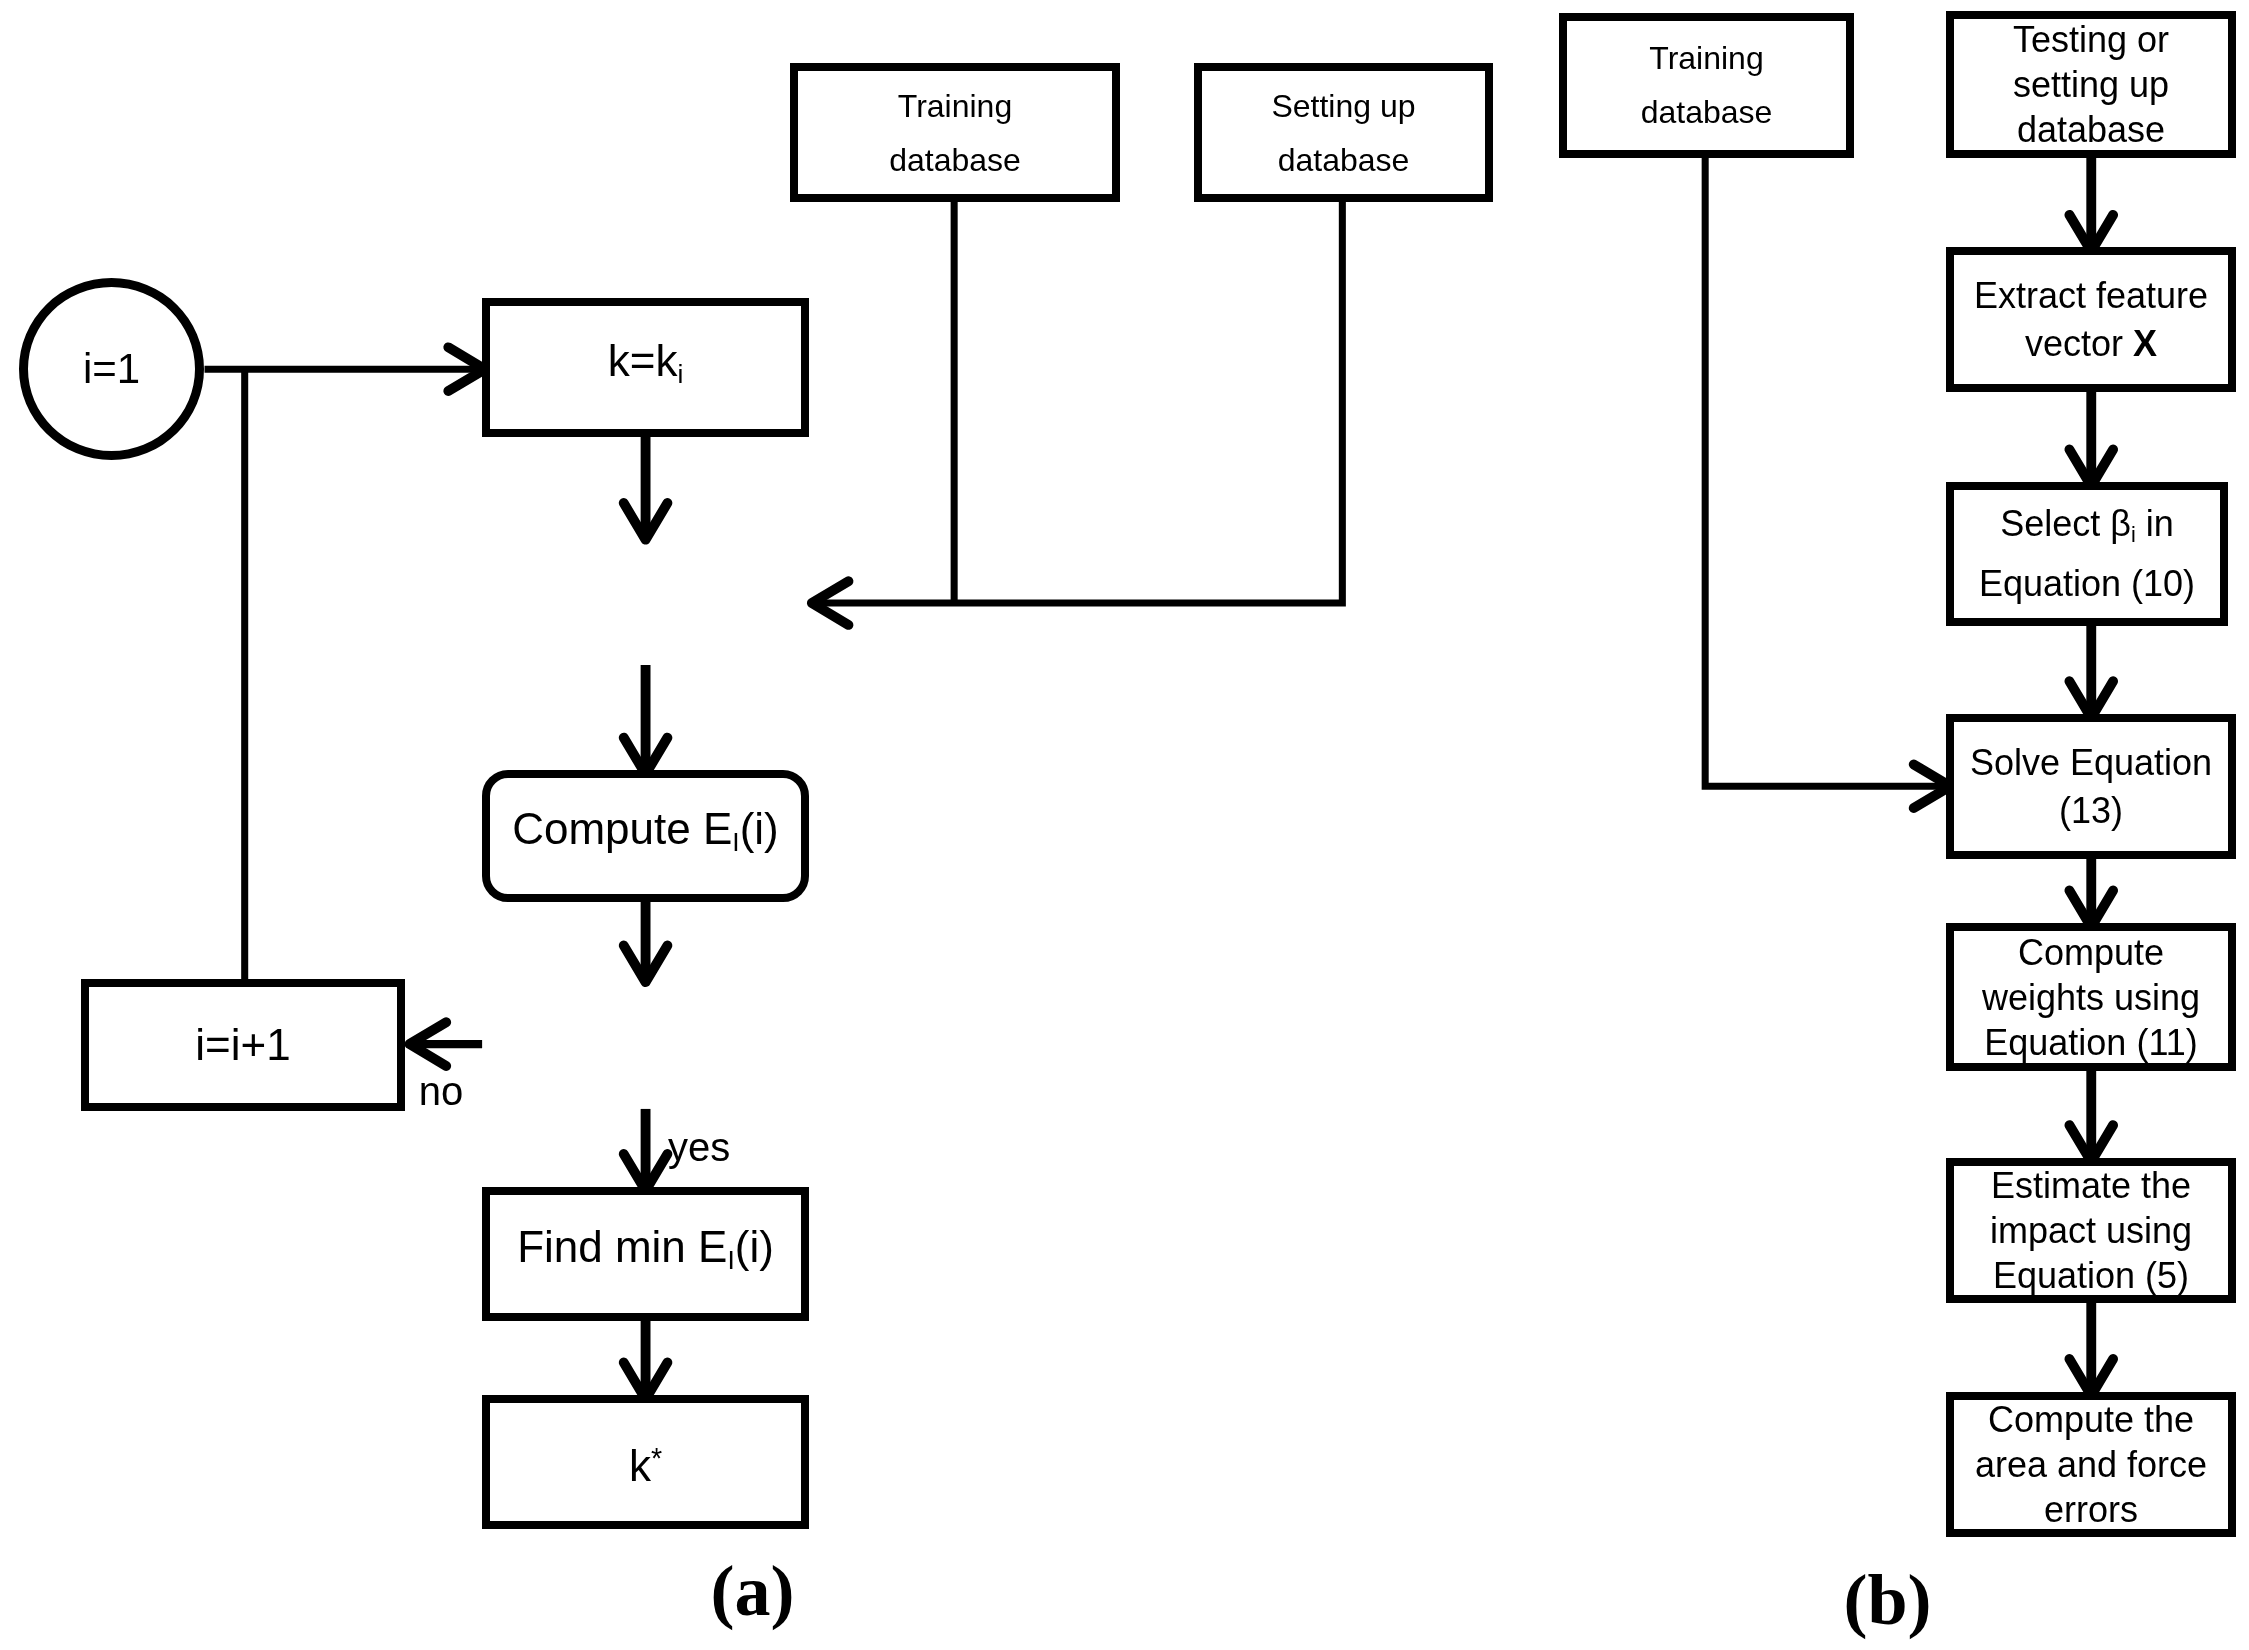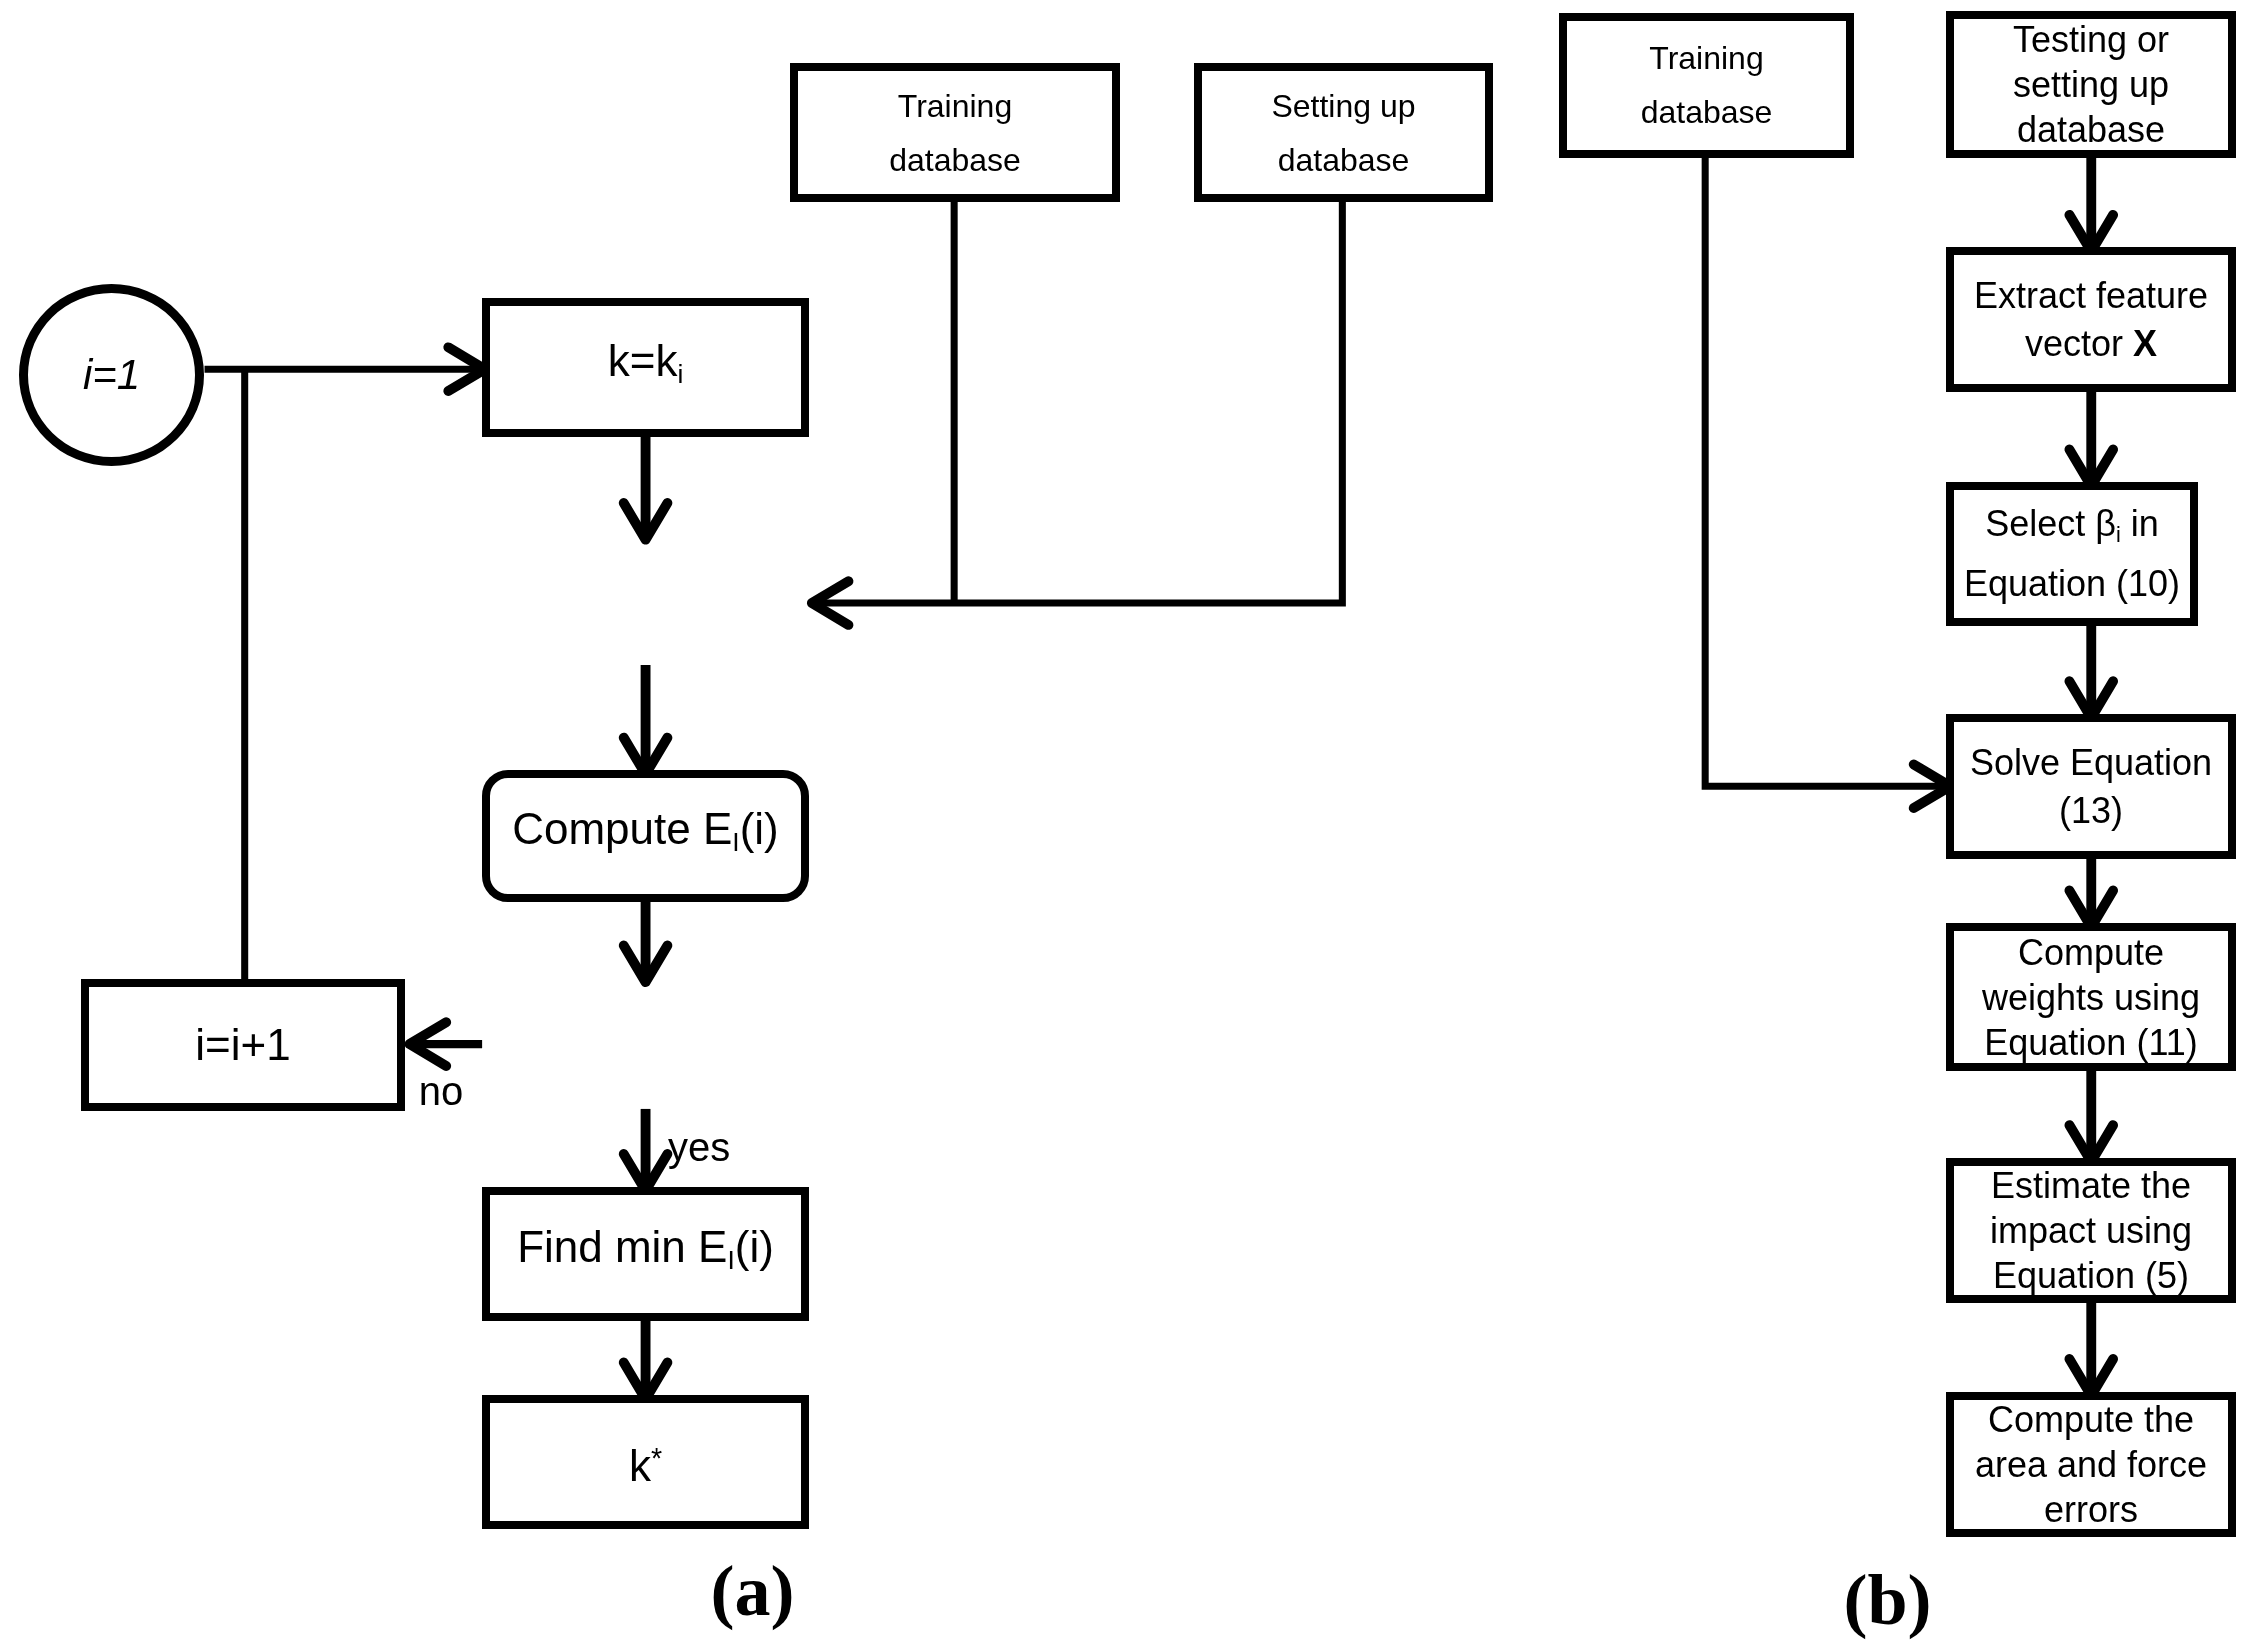--- a/index.html
+++ b/index.html
@@ -100,21 +100,21 @@
       <path d="M2968 885 L2968 1019" fill="none" stroke="#000000" stroke-width="14"></path>
       <path d="M2937 967 L2968 1019 L2999 967" fill="none" stroke="#000000" stroke-width="14" stroke-linecap="round" stroke-linejoin="round"></path>
       <path d="M2968 1215 L2968 1316" fill="none" stroke="#000000" stroke-width="14"></path>
       <path d="M2937 1264 L2968 1316 L2999 1264" fill="none" stroke="#000000" stroke-width="14" stroke-linecap="round" stroke-linejoin="round"></path>
       <path d="M2968 1516 L2968 1649" fill="none" stroke="#000000" stroke-width="14"></path>
       <path d="M2937 1597 L2968 1649 L2999 1597" fill="none" stroke="#000000" stroke-width="14" stroke-linecap="round" stroke-linejoin="round"></path>
       <path d="M2968 1845 L2968 1981" fill="none" stroke="#000000" stroke-width="14"></path>
       <path d="M2937 1929 L2968 1981 L2999 1929" fill="none" stroke="#000000" stroke-width="14" stroke-linecap="round" stroke-linejoin="round"></path>
     </svg>
 
-  <div class="node ellipse fstart" style="left:19px; top:284px; width:185px; height:182px;font-style:italic;">
+  <div class="node ellipse fstart" style="left:19px; top:278px; width:185px; height:182px;">
     <span class="tline">i=1</span>
   </div>
 
   <div class="node fdb" style="left:790px; top:63px; width:330px; height:139px;">
       <div class="tline">Training</div>
       <div class="tline">database</div>
     </div>
 
   <div class="node fdb" style="left:1194px; top:63px; width:299px; height:139px;">
       <div class="tline">Setting up</div>
@@ -158,21 +158,21 @@
       <div class="tline">Testing or</div>
       <div class="tline">setting up</div>
       <div class="tline">database</div>
     </div>
 
   <div class="node fb2" style="left:1946px; top:247px; width:290px; height:145px;">
       <div class="tline">Extract feature</div>
       <div class="tline"><span>vector </span><span class="bold">X</span></div>
     </div>
 
-  <div class="node fb2" style="left:1946px; top:482px; width:252px; height:144px;">
+  <div class="node fb2" style="left:1946px; top:482px; width:282px; height:144px;">
       <div class="tline"><span>Select β</span><span class="sub">i</span><span> in</span></div>
       <div class="tline">Equation (10)</div>
     </div>
 
   <div class="node fb2" style="left:1946px; top:714px; width:290px; height:145px;">
       <div class="tline">Solve Equation</div>
       <div class="tline">(13)</div>
     </div>
 
   <div class="node fb3" style="left:1946px; top:923px; width:290px; height:148px;">

